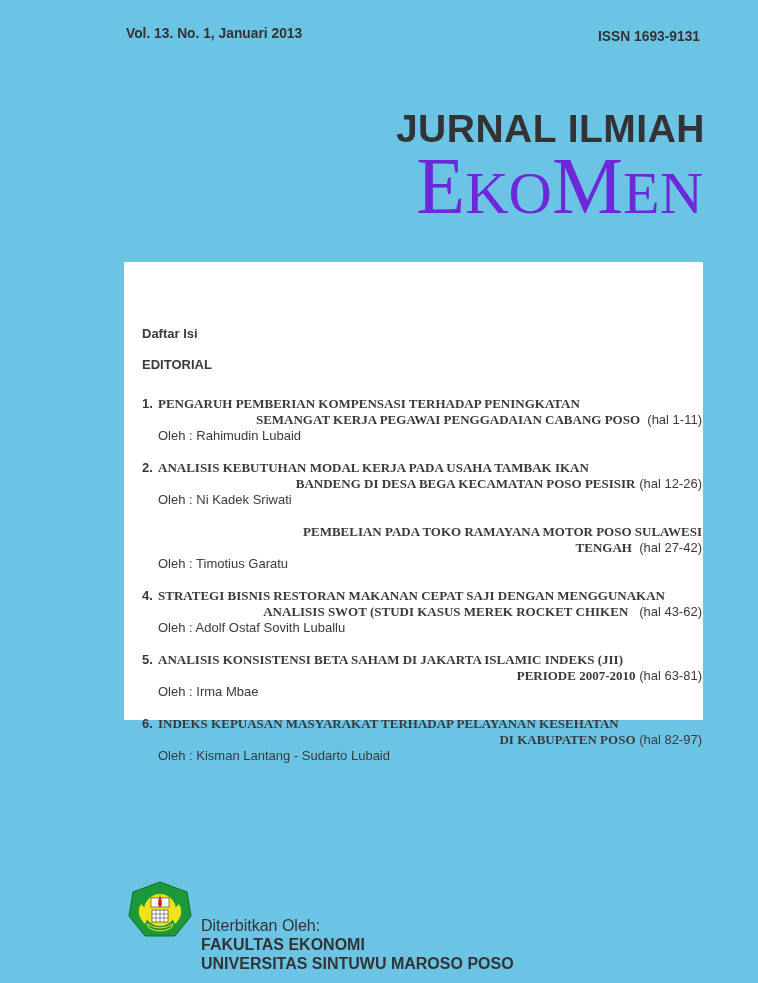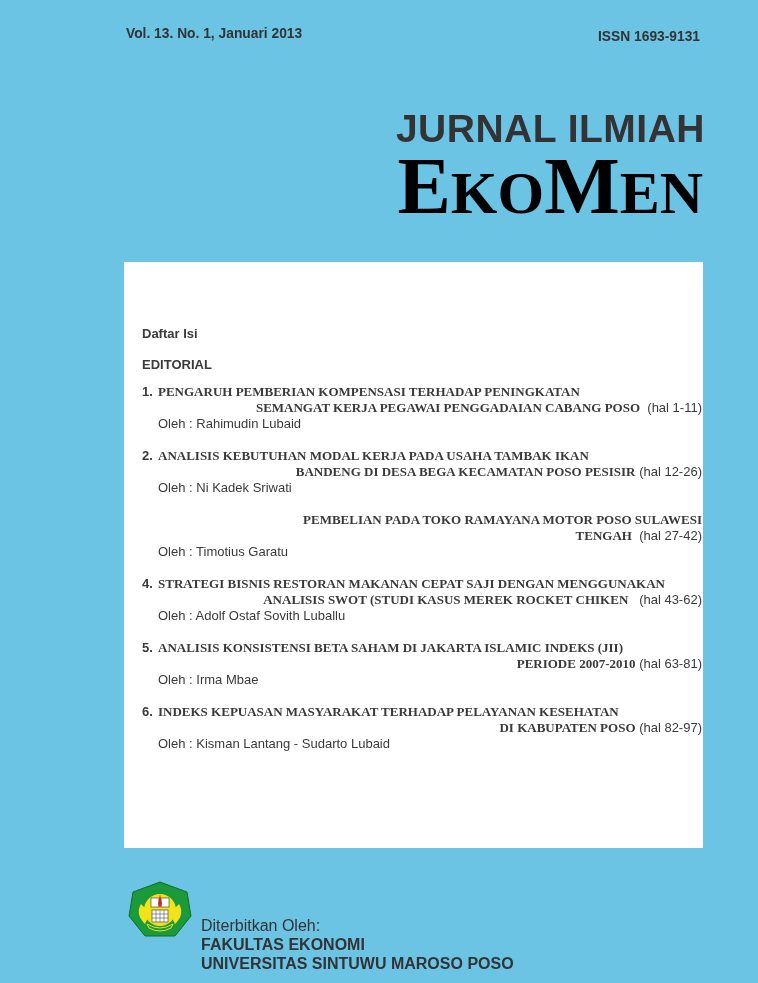--- a/index.html
+++ b/index.html
@@ -22,37 +22,37 @@
       transform: scaleX(0.92); transform-origin: left;
     }
     .journal-label {
       position: absolute; right: 53px; top: 107px;
       font-size: 39px; font-weight: bold; color: #333335;
       letter-spacing: 0.5px;
     }
     .brand {
       position: absolute; right: 55px; top: 146px;
       font-family: "Liberation Serif", serif;
-      font-weight: bold; color: #000000;
+      font-weight: normal; color: #6d28d9;
       line-height: 1;
       white-space: nowrap;
     }
     .brand .big { font-size: 80px; }
     .brand .small { font-size: 60px; }
     .content-box {
       position: absolute; left: 124px; top: 262px;
-      width: 579px; height: 586px;
+      width: 579px; height: 458px;
       background: #ffffff;
     }
     .toc {
       position: absolute; left: 18px; top: 64px; width: 560px;
       font-size: 13px; color: #3a3a3c;
     }
     .toc .section-label { font-weight: bold; margin-bottom: 16px; }
-    .toc .editorial { font-weight: bold; margin-bottom: 12px; }
+    .toc .editorial { font-weight: bold; margin-bottom: 24px; }
     .entry { margin-bottom: 16px; line-height: 16px; }
     .entry-line { display: block; white-space: nowrap; }
     .entry .num { font-weight: bold; display: inline-block; width: 16px; }
     .entry .title { font-weight: bold; font-family: Liberation Serif, serif; }
     .entry .pages { font-weight: normal; }
     .entry .indent { padding-left: 16px; text-align: right; }
     .entry .author { padding-left: 16px; font-weight: normal; }
     .footer {
       position: absolute; left: 127px; top: 880px;
     }

